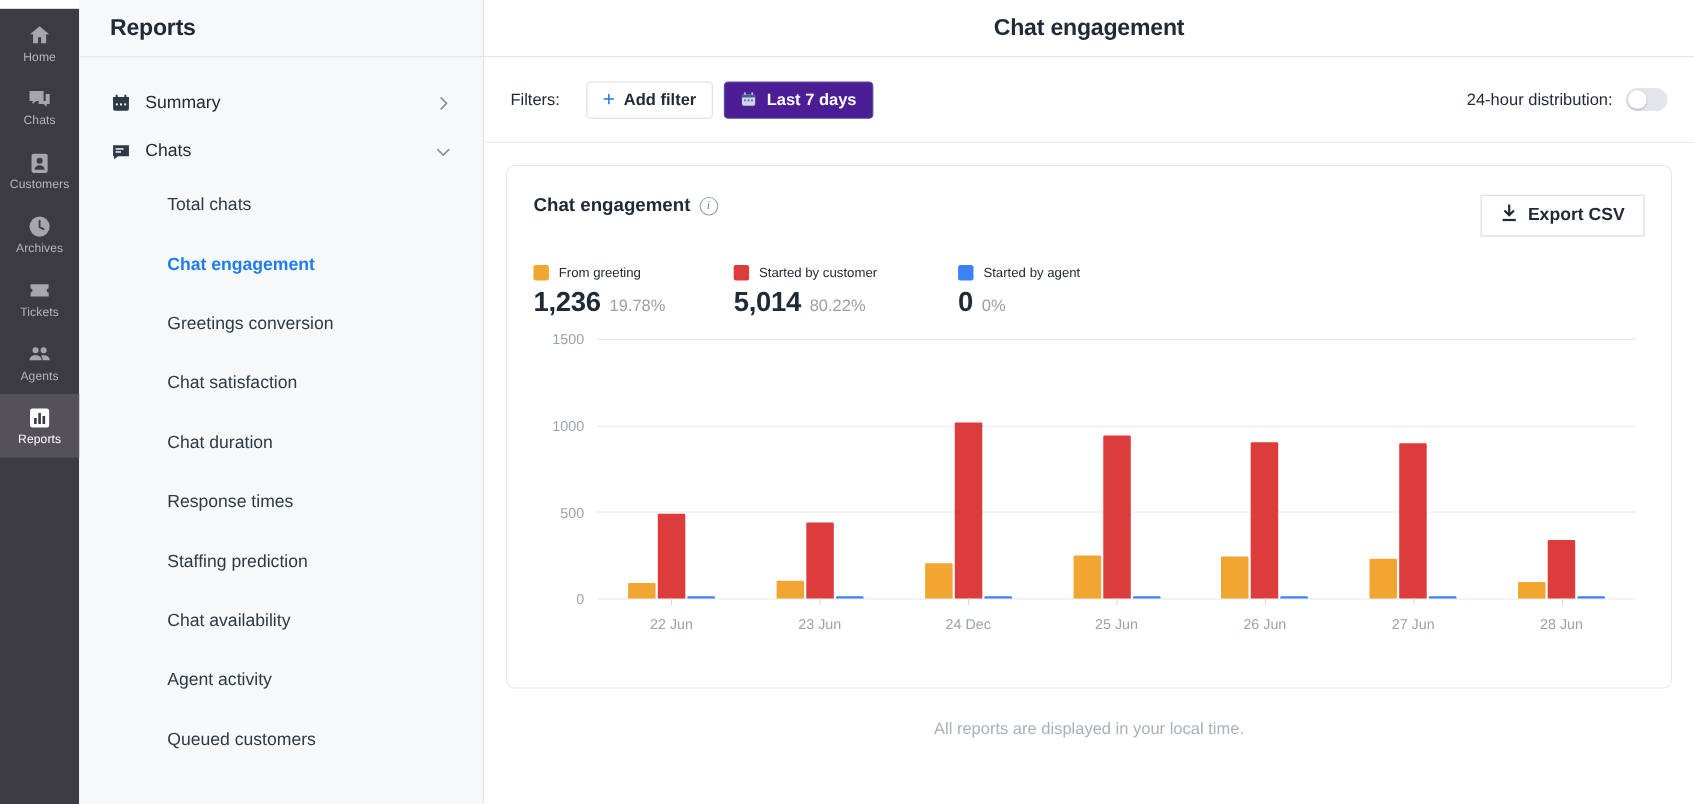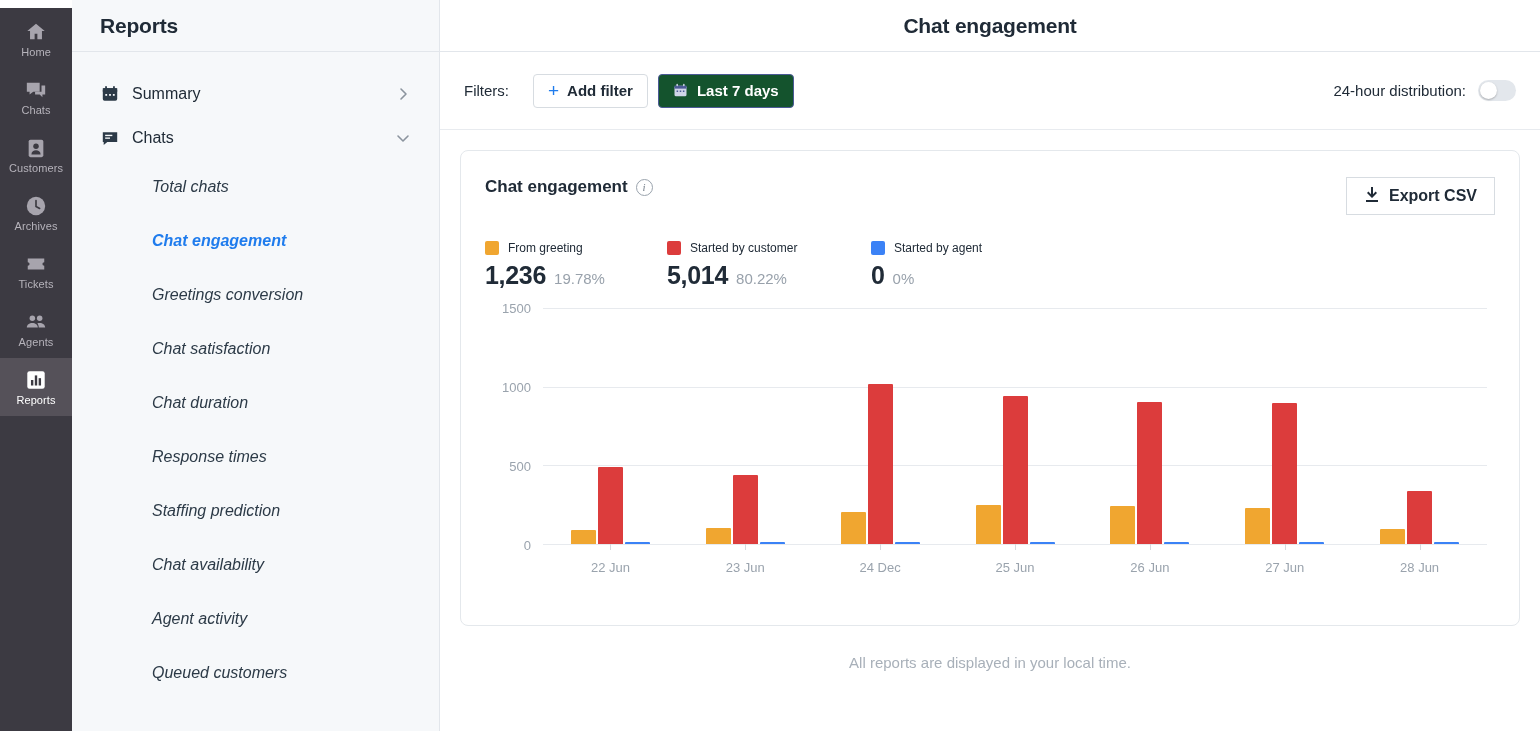--- a/index.html
+++ b/index.html
@@ -75,21 +75,20 @@
     font-size: 16px; color: #202b37; flex: 1;
   }
   .nav-group .chev { color: #8b949e; display: flex; align-items: center; }
   .nav-sub {
     display: flex; align-items: center;
     height: 54px;
     padding-left: 80px;
     cursor: pointer;
     font-size: 16px;
     color: #2c3a47;
-    font-style: italic;
   }
   .nav-sub.active { color: #1f7ced; font-weight: bold; }
 
   
   .main { flex: 1; display: flex; flex-direction: column; background: #fff; min-width: 0; }
   .main-header {
     height: 52px; flex: 0 0 52px;
     display: flex; align-items: center; justify-content: center;
     border-bottom: 1px solid #e2e6eb;
     position: relative;
@@ -108,21 +107,21 @@
     height: 34px; padding: 0 14px;
     background: #fff; border: 1px solid #d7dce1; border-radius: 4px;
     font-size: 15px; font-weight: bold; color: #202b37;
     cursor: pointer;
     margin-right: 10px;
   }
   .btn-addfilter .plus { color: #1f7ced; font-size: 19px; font-weight: normal; line-height: 1; }
   .btn-daterange {
     display: inline-flex; align-items: center; gap: 9px;
     height: 34px; padding: 0 14px;
-    background: #14532d; border: 1px solid #4b5a96; border-radius: 4px;
+    background: #4c1d95; border: 1px solid #4b5a96; border-radius: 4px;
     font-size: 15px; font-weight: bold; color: #ffffff;
     cursor: pointer;
   }
   .btn-daterange .cal { display: flex; align-items: center; color: #cfd5e8; }
   .dist-wrap {
     margin-left: auto;
     display: flex; align-items: center; gap: 12px;
   }
   .dist-label { font-size: 15px; color: #202b37; }
   .toggle {

